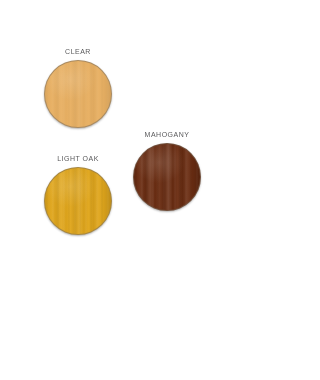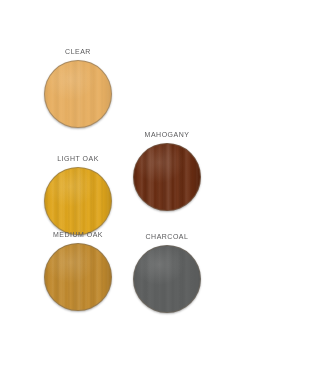--- a/index.html
+++ b/index.html
@@ -163,33 +163,13 @@
     <div class="swatch-cell" style="left: 119px; top: 130px;">
       <span class="swatch-label">MAHOGANY</span>
       <div class="swatch-disc-wrap">
         <div class="swatch-disc grain-strong" title="MAHOGANY" style="background-color: rgb(107, 45, 18);">
           <div class="grain"></div>
           <div class="grain-fine"></div>
           <div class="sheen"></div>
         </div>
       </div>
     </div>
-    <div class="swatch-cell" style="left: 30px; top: 230px;">
-      <span class="swatch-label">MEDIUM OAK</span>
-      <div class="swatch-disc-wrap">
-        <div class="swatch-disc grain-medium" title="MEDIUM OAK" style="background-color: rgb(193, 138, 46);">
-          <div class="grain"></div>
-          <div class="grain-fine"></div>
-          <div class="sheen"></div>
-        </div>
-      </div>
-    </div>
-    <div class="swatch-cell" style="left: 119px; top: 232px;">
-      <span class="swatch-label">CHARCOAL</span>
-      <div class="swatch-disc-wrap">
-        <div class="swatch-disc grain-flat" title="CHARCOAL" style="background-color: rgb(93, 95, 95);">
-          <div class="grain"></div>
-          <div class="grain-fine"></div>
-          <div class="sheen"></div>
-        </div>
-      </div>
-    </div>
   </div>
 
 </body></html>

